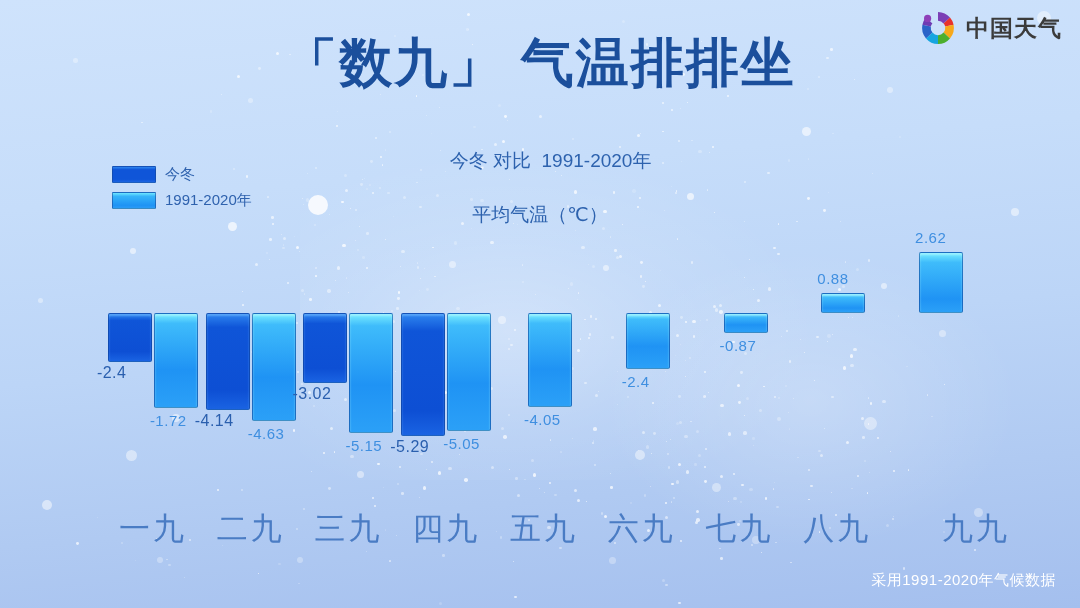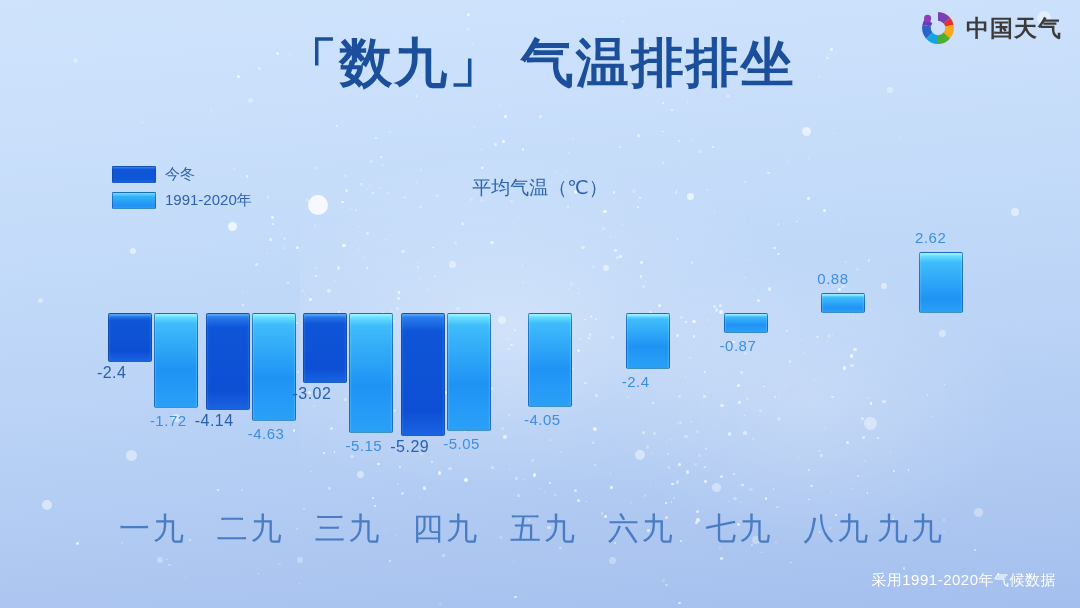--- a/index.html
+++ b/index.html
@@ -782,20 +782,21 @@
         <path d="M-39,-8 A40,40 0 0,1 -30,-26 L-14,-11 A20,20 0 0,0 -18,-4 Z" fill="#6e3bb3"></path>
         <circle cx="-26" cy="-24" r="9" fill="#8e3fb8"></circle>
       </g>
     </svg>
     <div id="logo-text">中国天气</div>
   </div>
 
   <div id="title">「数九」 气温排排坐</div>
 
   <div id="subtitle">
+    <span class="l1">今冬 对比  1991-2020年</span>
     <span class="l2">平均气温（℃）</span>
   </div>
 
   <div id="legend">
     <div class="legend-row">
       <span class="legend-swatch s-dark"></span>
       <span class="legend-label">今冬</span>
     </div>
     <div class="legend-row">
       <span class="legend-swatch s-light"></span>
@@ -852,18 +853,18 @@
 
   <div id="xaxis">
       <div class="xtick" style="left:0.0px;width:97.8px">一九</div>
       <div class="xtick" style="left:97.8px;width:97.8px">二九</div>
       <div class="xtick" style="left:293.3px;width:97.8px">四九</div>
       <div class="xtick" style="left:195.6px;width:97.8px">三九</div>
       <div class="xtick" style="left:391.1px;width:97.8px">五九</div>
       <div class="xtick" style="left:488.9px;width:97.8px">六九</div>
       <div class="xtick" style="left:586.7px;width:97.8px">七九</div>
       <div class="xtick" style="left:684.4px;width:97.8px">八九</div>
-      <div class="xtick" style="left:758px;width:97.8px">九九</div>
+      <div class="xtick" style="left:823px;width:97.8px">九九</div>
     </div>
 
   <div id="footer">采用1991-2020年气候数据</div>
 
 </div>
 
 </body></html>

